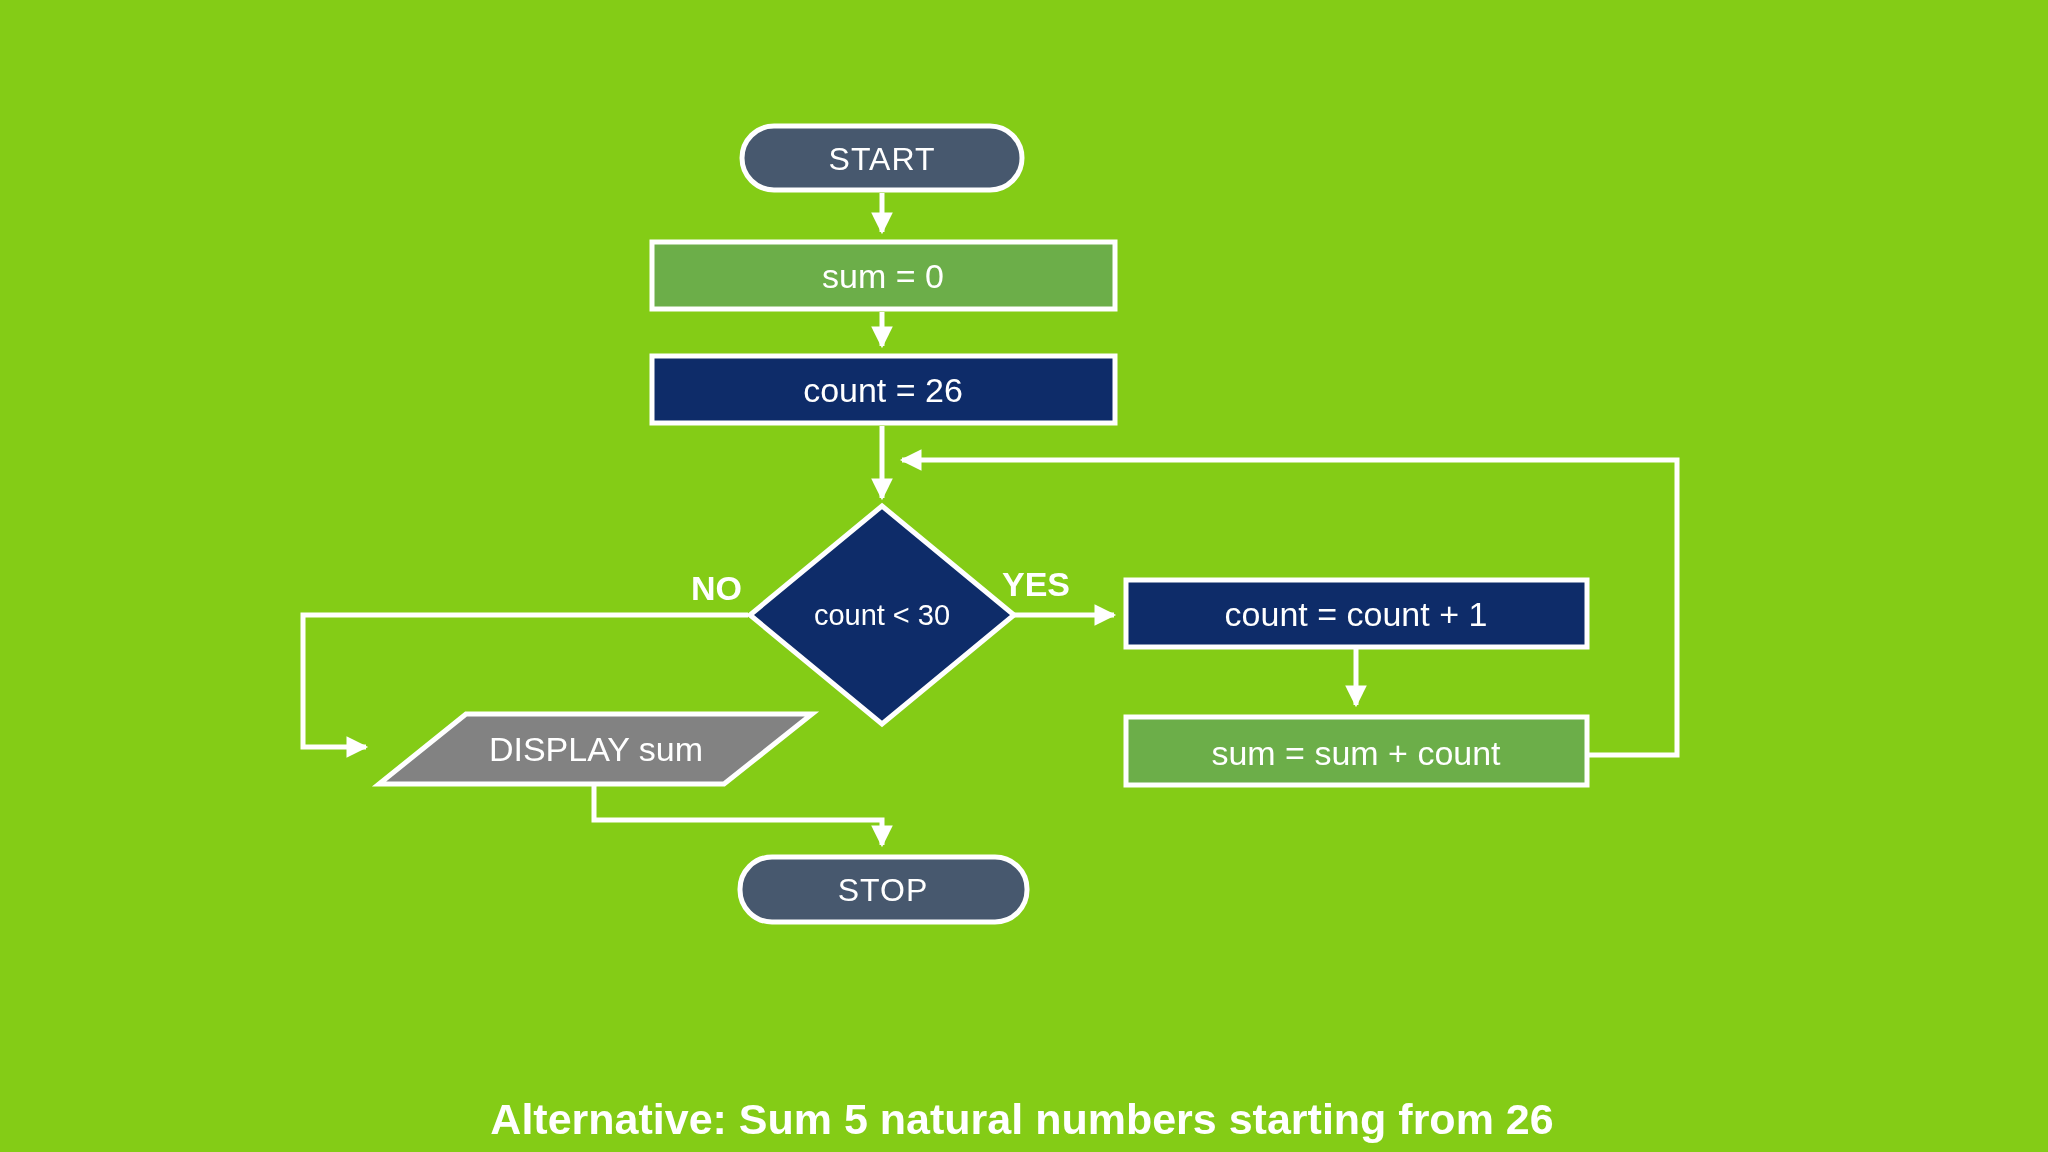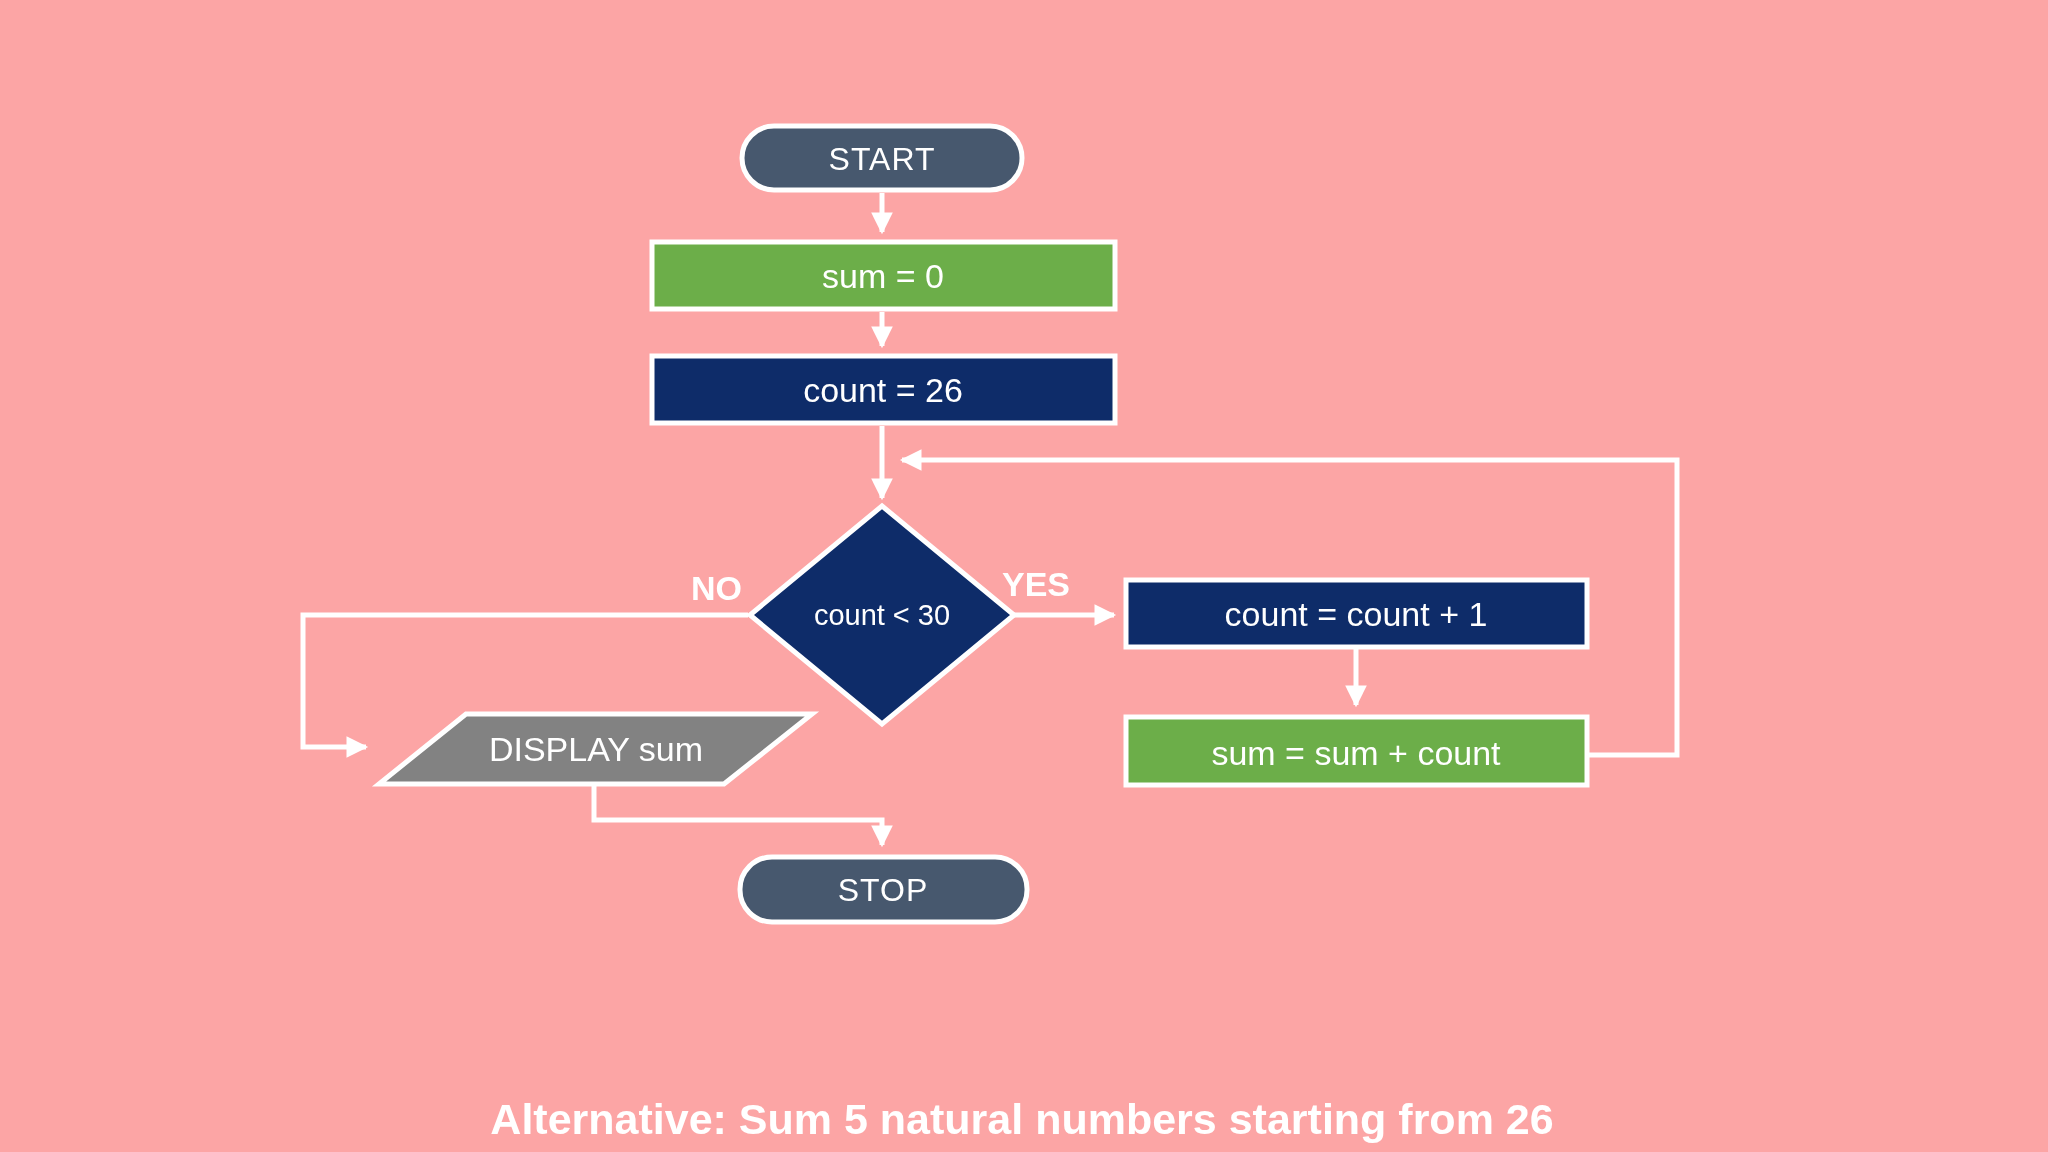--- a/index.html
+++ b/index.html
@@ -4,21 +4,21 @@
 <style>
   html, body {
     margin: 0;
     padding: 0;
     background: #000000;
   }
   .stage {
     position: relative;
     width: 2048px;
     height: 1152px;
-    background: #fca5a5;
+    background: #84cc16;
     overflow: hidden;
     font-family: "Liberation Sans", sans-serif;
   }
   svg { display: block; }
   text {
     font-family: "Liberation Sans", sans-serif;
     fill: #ffffff;
   }
   .node-label { font-size: 34px; }
   .pill-label { font-size: 32px; letter-spacing: 1px; }

